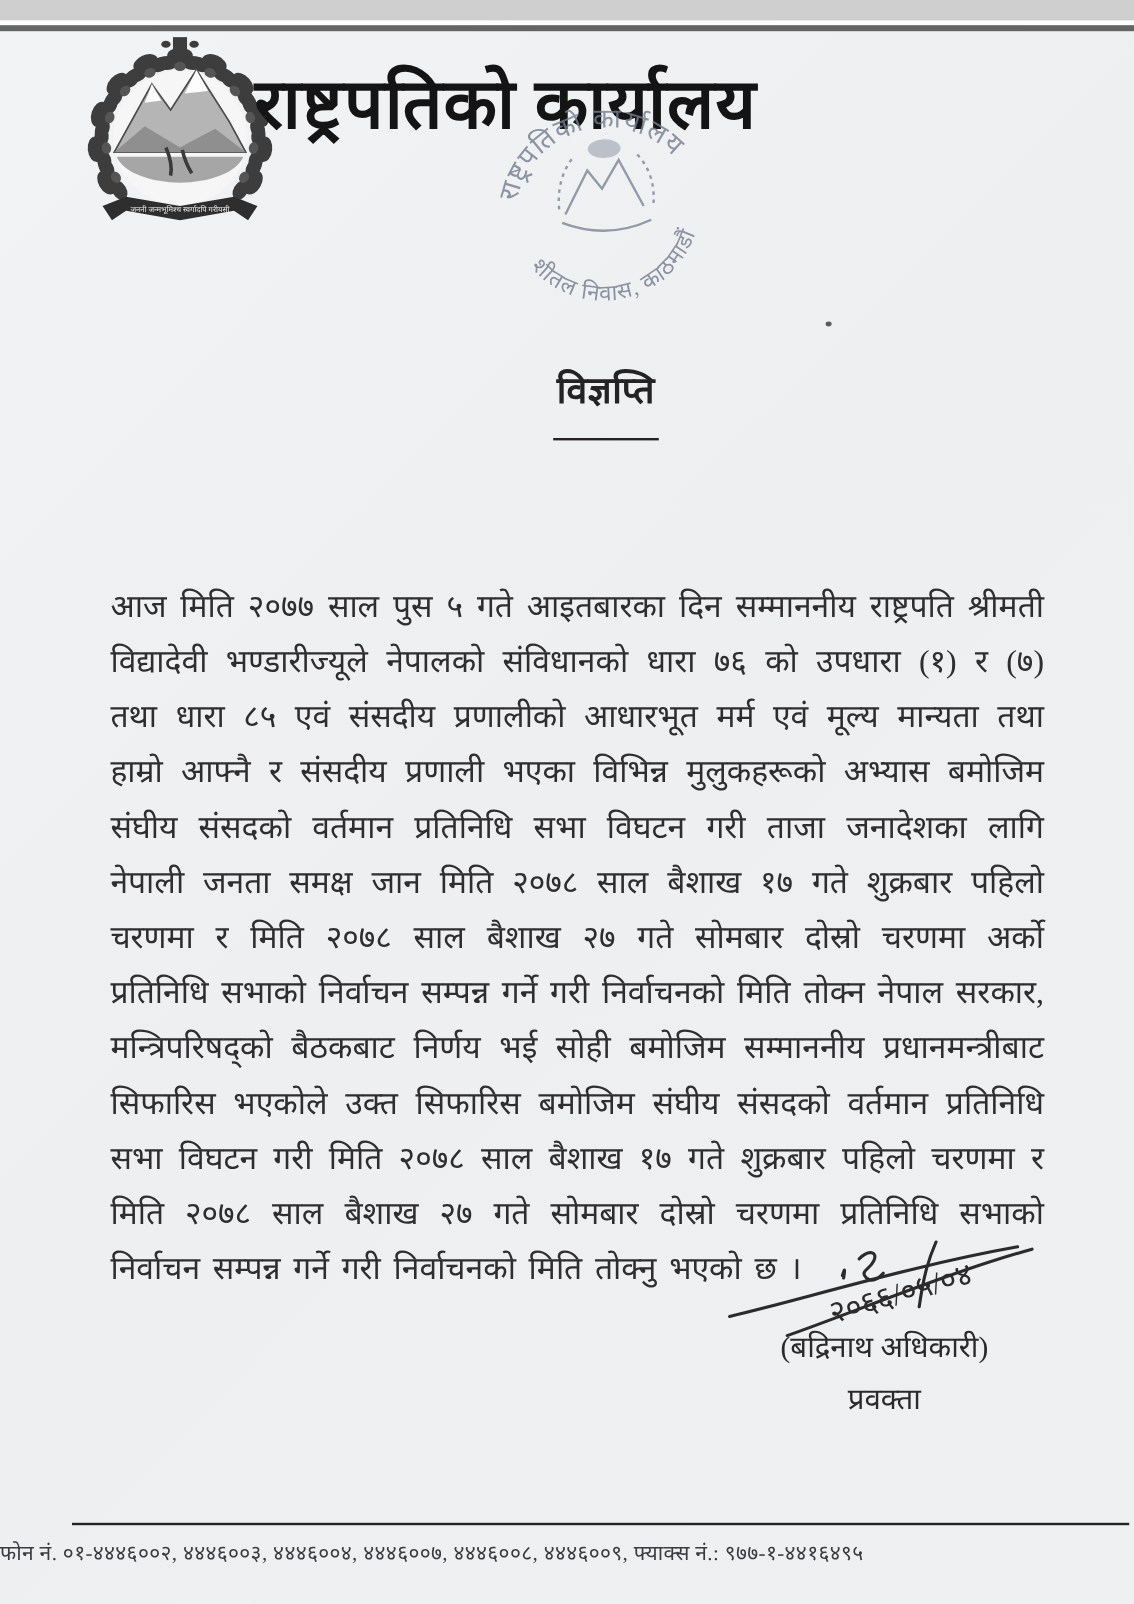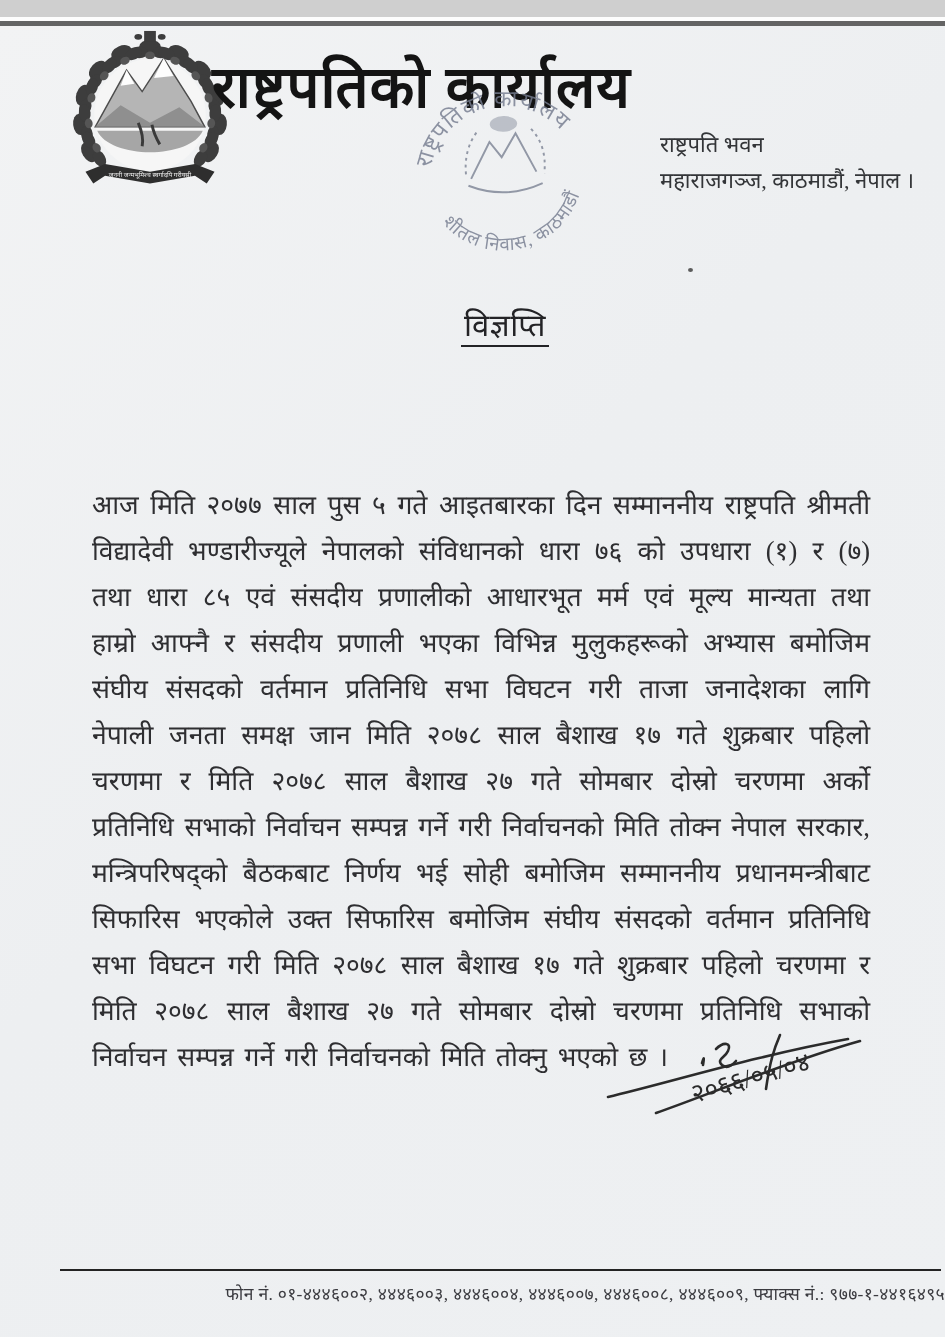--- a/index.html
+++ b/index.html
@@ -23,42 +23,42 @@
   .stamp {
     position:absolute; left:398px; top:58px; width:215px; height:215px;
     transform:rotate(-2deg); opacity:.82;
   }
   .address { position:absolute; left:660px; top:110px; font-size:22px; color:#333538; line-height:36px; }
   .address div { white-space:nowrap; }
 
   
   .doc-heading-wrap { position:absolute; left:0; top:286px; width:1010px; text-align:center; }
   .doc-heading {
-    display:inline-block; font-size:31px; font-weight:400; color:#232326;
-    border-bottom:2.5px solid #232326; padding:0 3px 0 3px; letter-spacing:.5px;
+    display:inline-block; font-size:31px; font-weight:700; color:#232326;
+    border-bottom:2.5px solid #232326; padding:0 3px 20px 3px; letter-spacing:.5px;
   }
   .ink-speck { position:absolute; left:688px; top:251px; width:5px; height:4px; background:#5b5b5b; border-radius:50%; }
 
   
   .doc-body {
     position:absolute; left:92px; top:438px; width:778px;
     font-size:26.5px; line-height:46px; color:#2e2e31;
     text-align:justify; text-justify:inter-word; word-spacing:4px;
   }
 
   
   .sig-scribble { position:absolute; left:598px; top:1008px; width:290px; height:100px; }
   .sig-block { position:absolute; left:612px; top:1088px; width:250px; text-align:center; }
   .sig-name { font-size:24.5px; color:#2a2a2d; white-space:nowrap; }
   .sig-title { font-size:24.5px; color:#2a2a2d; margin-top:10px; }
 
   
   .footer-rule { position:absolute; left:60px; top:1252px; width:881px; height:2px; background:#232323; }
   .footer-text {
-    position:absolute; left:0; top:1264px; width:945px; text-align:right;
+    position:absolute; left:0; top:1264px; width:945px; text-align:left;
     font-size:17.5px; color:#3b3b40; letter-spacing:.3px; white-space:nowrap;
   }
 </style>
 </head>
 <body>
 
 <div class="page">
 
   <div class="scan-top-white"></div>
   <div class="scan-top-strip"></div>
@@ -126,40 +126,40 @@
       </defs>
       <text font-size="23" letter-spacing="1" fill="#767d90" stroke="none" transform="rotate(-14 110 110)">
         <textPath href="#arcTop" startOffset="50%" text-anchor="middle">राष्ट्रपतिको कार्यालय</textPath>
       </text>
       <text font-size="19" letter-spacing="1" fill="#767d90" stroke="none" transform="rotate(-10 110 110)">
         <textPath href="#arcBot" startOffset="50%" text-anchor="middle">शीतल निवास, काठमाडौं</textPath>
       </text>
     </g>
   </svg>
 
-  <div class="address">
-    <div>राष्ट्रपति भवन</div>
-    <div>महाराजगञ्ज, काठमाडौं, नेपाल ।</div>
-  </div>
 
   <div class="ink-speck"></div>
 
   <div class="doc-heading-wrap">
     <span class="doc-heading">विज्ञप्ति</span>
   </div>
 
   <p class="doc-body">आज मिति २०७७ साल पुस ५ गते आइतबारका दिन सम्माननीय राष्ट्रपति श्रीमती विद्यादेवी भण्डारीज्यूले नेपालको संविधानको धारा ७६ को उपधारा (१) र (७) तथा धारा ८५ एवं संसदीय प्रणालीको आधारभूत मर्म एवं मूल्य मान्यता तथा हाम्रो आफ्नै र संसदीय प्रणाली भएका विभिन्न मुलुकहरूको अभ्यास बमोजिम संघीय संसदको वर्तमान प्रतिनिधि सभा विघटन गरी ताजा जनादेशका लागि नेपाली जनता समक्ष जान मिति २०७८ साल बैशाख १७ गते शुक्रबार पहिलो चरणमा र मिति २०७८ साल बैशाख २७ गते सोमबार दोस्रो चरणमा अर्को प्रतिनिधि सभाको निर्वाचन सम्पन्न गर्ने गरी निर्वाचनको मिति तोक्न नेपाल सरकार, मन्त्रिपरिषद्को बैठकबाट निर्णय भई सोही बमोजिम सम्माननीय प्रधानमन्त्रीबाट सिफारिस भएकोले उक्त सिफारिस बमोजिम संघीय संसदको वर्तमान प्रतिनिधि सभा विघटन गरी मिति २०७८ साल बैशाख १७ गते शुक्रबार पहिलो चरणमा र मिति २०७८ साल बैशाख २७ गते सोमबार दोस्रो चरणमा प्रतिनिधि सभाको निर्वाचन सम्पन्न गर्ने गरी निर्वाचनको मिति तोक्नु भएको छ ।</p>
 
   <svg class="sig-scribble" viewBox="0 0 290 100">
     <g stroke="#2b2b2b" fill="none" stroke-width="2.6" stroke-linecap="round">
       <path d="M10 72 C 70 58, 160 30, 250 14"></path>
       <path d="M104 38 q3 -10 1 2 M118 24 c8 -8 16 -6 12 2 c-3 7 -12 8 -6 14 q6 5 14 -4"></path>
       <path d="M58 88 C 110 70, 190 36, 262 16"></path>
       <path d="M168 64 C 172 36, 176 24, 182 10"></path>
     </g>
     <text x="96" y="78" font-size="26" fill="#2b2b2b" transform="rotate(-16 96 78)" font-family="Liberation Serif, DejaVu Serif, serif">२०६६/०५/०४</text>
   </svg>
 
+  <div class="sig-block">
+    <div class="sig-name">(बद्रिनाथ अधिकारी)</div>
+    <div class="sig-title">प्रवक्ता</div>
+  </div>
 
   <div class="footer-rule"></div>
   <div class="footer-text">फोन नं. ०१-४४४६००२, ४४४६००३, ४४४६००४, ४४४६००७, ४४४६००८, ४४४६००९, फ्याक्स नं.: ९७७-१-४४१६४९५</div>
 
 </div>
 
 </body></html>

